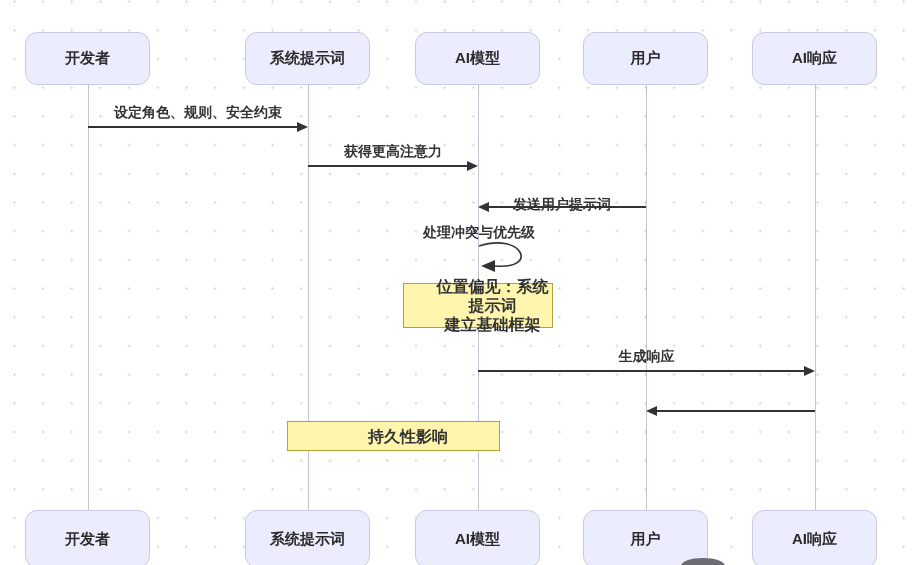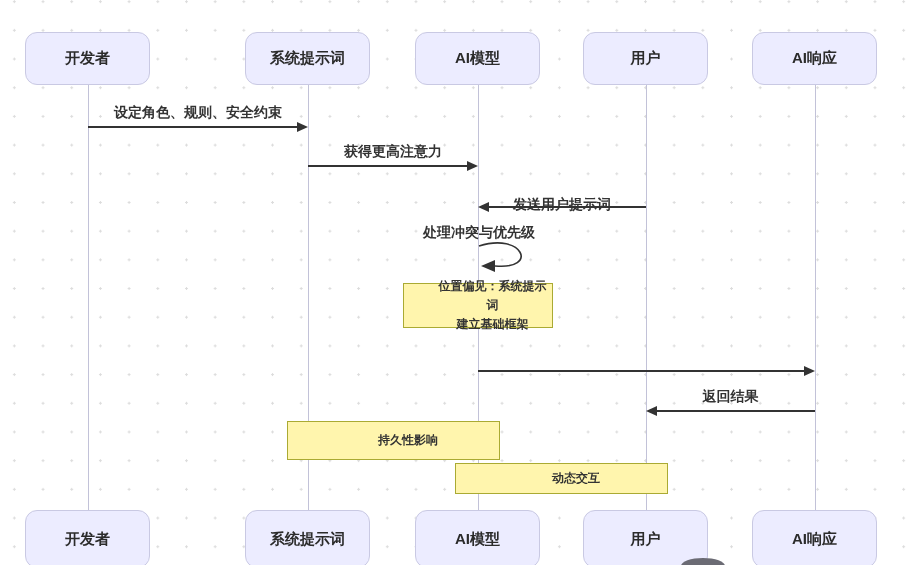--- a/index.html
+++ b/index.html
@@ -52,21 +52,21 @@
     border-top:5px solid transparent;
     border-bottom:5px solid transparent;
     border-right:11px solid #333333;
   }
   .note {
     position:absolute;
     background:#FFF5AD;
     border:1px solid #AAAA33;
     display:flex; flex-direction:column;
     align-items:center; justify-content:center;
-    font-size:12px; font-weight:600; color:#333;
+    font-size:16px; font-weight:600; color:#333;
     line-height:19px;
     text-align:center;
     padding-left:29px;
   }
   .self-loop { position:absolute; }
   .cursor-bump {
     position:absolute;
     width:44px; height:16px;
     border-radius:50%;
     background:#6b6b74;
@@ -115,34 +115,31 @@
   <svg class="self-loop" style="left:477px;top:240px" width="58" height="34" viewBox="0 0 58 34">
     <path d="M 2 6 C 46 -8, 62 30, 18 26" fill="none" stroke="#333333" stroke-width="1.6"></path>
     <polygon points="18,20 4,26 18,32" fill="#333333"></polygon>
   </svg>
 
   <div class="note" style="left:403px;top:283px;width:150px;height:45px">
     <span>位置偏见：系统提示词</span>
     <span>建立基础框架</span>
   </div>
 
+  <div class="msg-label" style="left:478px;width:337px;top:346px">生成响应</div>
   <div class="msg-line" style="left:478px;width:327px;top:370px"></div>
   <div class="arrowhead-right" style="left:803.5px;top:366px"></div>
 
-  <div class="msg-label" style="left:646px;width:169px;top:386px">返回结果</div>
   <div class="msg-line" style="left:656px;width:159px;top:410px"></div>
   <div class="arrowhead-left" style="left:645.5px;top:406px"></div>
 
-  <div class="note" style="left:287px;top:421px;width:213px;height:39px">
+  <div class="note" style="left:287px;top:421px;width:213px;height:30px">
     <span>持久性影响</span>
   </div>
 
-  <div class="note" style="left:455px;top:463px;width:213px;height:31px">
-    <span>动态交互</span>
-  </div>
 
   <div class="actor actor-bottom" style="left:25px;top:510px">
       <span>开发者</span>
     </div>
   <div class="actor actor-bottom" style="left:245px;top:510px">
       <span>系统提示词</span>
     </div>
   <div class="actor actor-bottom" style="left:415px;top:510px">
       <span>AI模型</span>
     </div>

